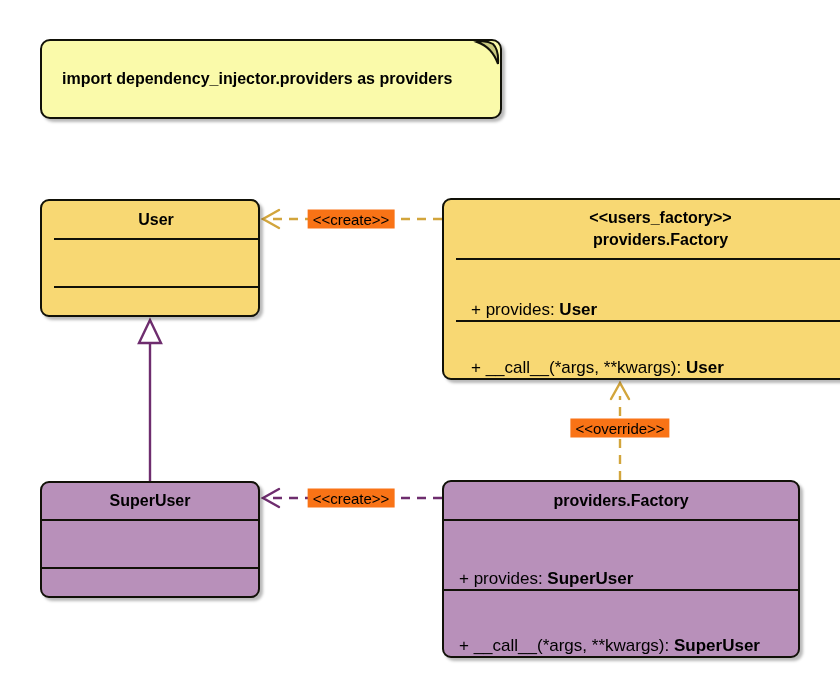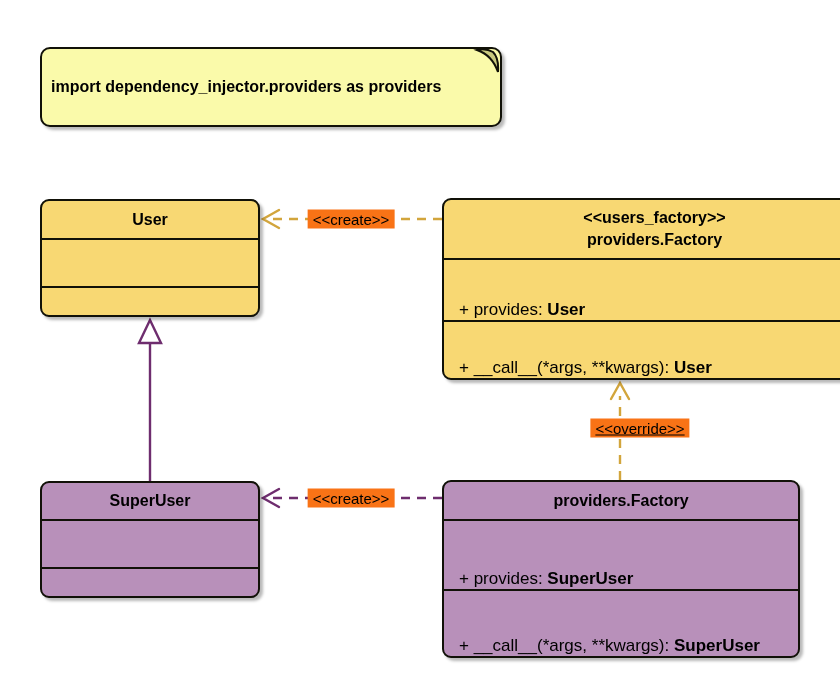--- a/index.html
+++ b/index.html
@@ -24,35 +24,35 @@
 
   
   .note{
     position:absolute;left:40px;top:39px;width:462px;height:80px;
     background:var(--note-yellow);
     border:2px solid var(--border-black);
     border-radius:10px;
     box-shadow:3px 3px 3px rgba(0,0,0,0.28);
     box-sizing:border-box;
     display:flex;align-items:center;
-    padding-left:9px;padding-right:34px;margin-top:8px;
+    padding-left:20px;padding-right:34px;
   }
   .note-text{font-weight:bold;font-size:16px;white-space:nowrap;}
   .note-fold{position:absolute;top:-2px;right:-2px;}
 
   
   .uml-class{
     position:absolute;
     border:2px solid var(--border-black);
     border-radius:9px;
     box-shadow:3px 3px 3px rgba(0,0,0,0.28);
     box-sizing:border-box;
     display:flex;flex-direction:column;
   }
-  .uml-class.yellow{background:var(--class-yellow);}
+  .uml-class.yellow{background:var(--class-yellow);padding-left:12px;}
   .uml-class.purple{background:var(--class-purple);}
   .uml-title{
     display:flex;flex-direction:column;align-items:center;justify-content:center;
     font-weight:bold;font-size:16px;line-height:22px;
     flex:0 0 auto;box-sizing:border-box;
   }
   .uml-compartment{
     border-top:2px solid var(--border-black);
     box-sizing:border-box;flex:0 0 auto;
     display:flex;align-items:flex-end;
@@ -92,21 +92,21 @@
 
     <line x1="442" y1="498" x2="266" y2="498" class="edge-purple dashed"></line>
     <path d="M279,489 L263,498 L279,507" class="head-open-purple"></path>
 
     <line x1="620" y1="480" x2="620" y2="396" class="edge-gold dashed"></line>
     <path d="M611,399 L620,383 L629,399" class="head-open-gold"></path>
   </svg>
 
   <div class="edge-label" style="left:351px;top:219px;">&lt;&lt;create&gt;&gt;</div>
   <div class="edge-label" style="left:351px;top:498px;">&lt;&lt;create&gt;&gt;</div>
-  <div class="edge-label" style="left:640px;top:428px;text-decoration:underline;">&lt;&lt;override&gt;&gt;</div>
+  <div class="edge-label" style="left:620px;top:428px;">&lt;&lt;override&gt;&gt;</div>
 
   <div class="note">
     <div class="note-text">import dependency_injector.providers as providers</div>
     <svg class="note-fold" width="30" height="30" viewBox="0 0 30 30">
       <path class="fold-path" d="M5,3 Q20,8 26,25 Q27,11 21,5 Q14,1 5,3 Z"></path>
     </svg>
   </div>
 
   <div class="uml-class yellow" style="left:40px;top:199px;width:220px;height:118px;">
     <div class="uml-title" style="height:37px;">User</div>

